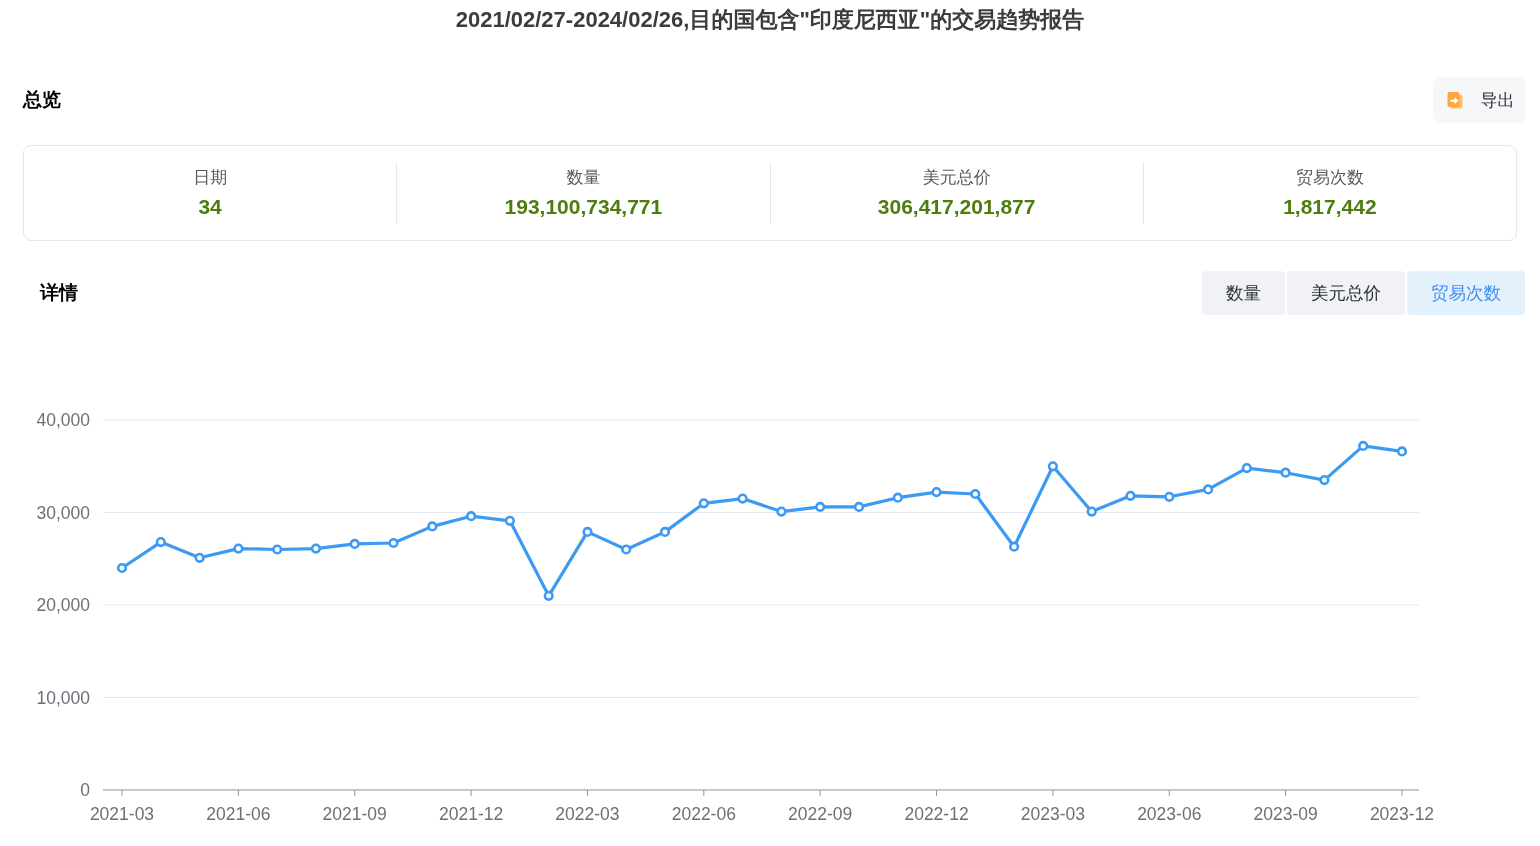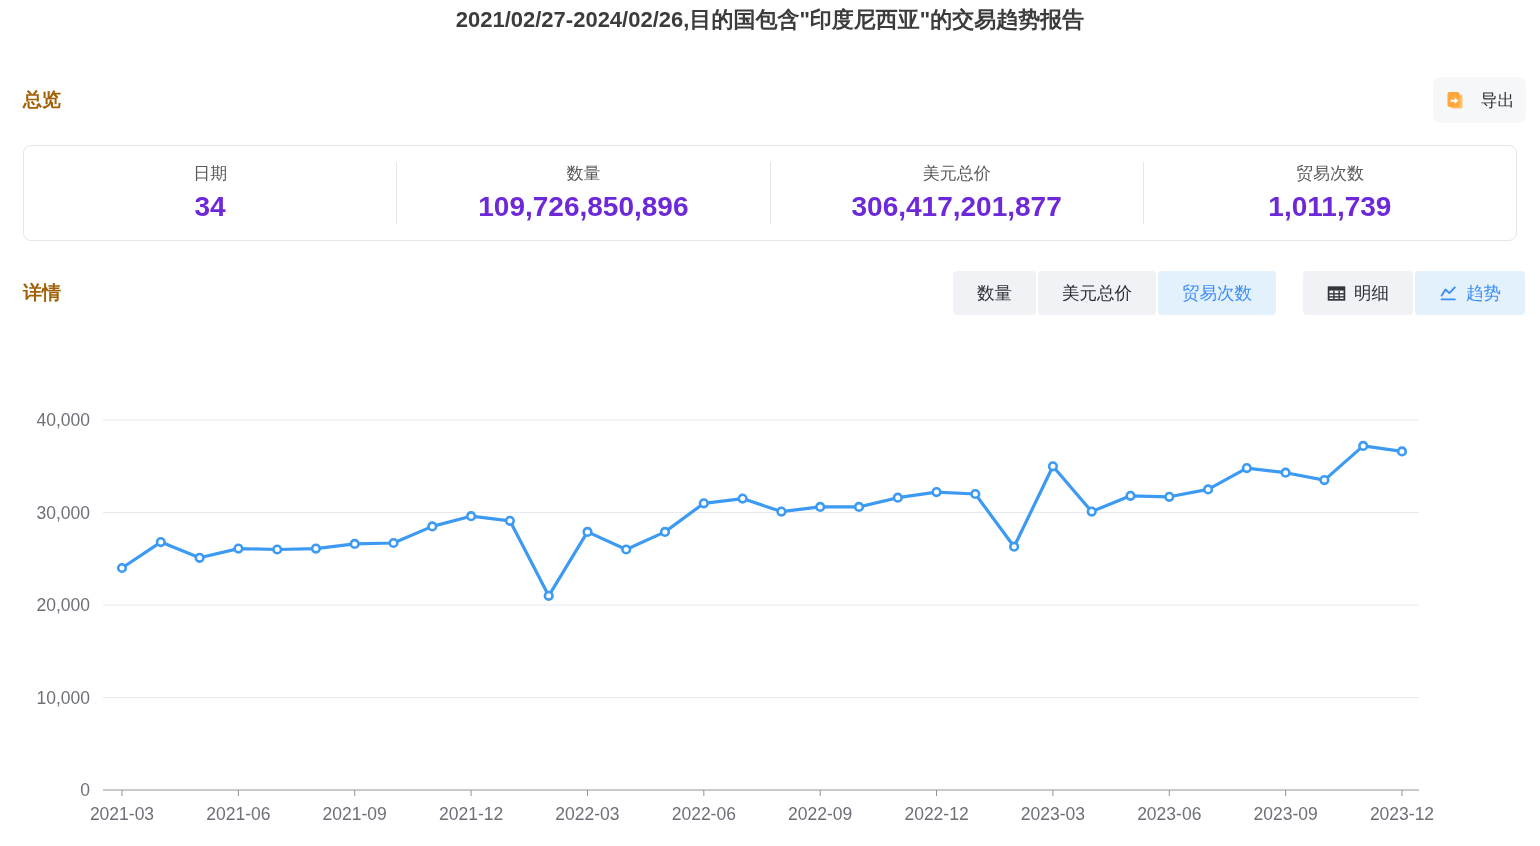--- a/index.html
+++ b/index.html
@@ -3,36 +3,36 @@
 <meta charset="utf-8">
 <style>
   * { margin:0; padding:0; box-sizing:border-box; }
   html,body { width:1540px; height:846px; background:#fff; overflow:hidden;
     font-family:"Liberation Sans","DejaVu Sans",sans-serif; color:#1f1f1f; }
 
   .page-title { padding-top:5px; text-align:center; font-size:22px; font-weight:600; color:#3c3c3c; }
 
   .section-row { display:flex; justify-content:space-between; align-items:center;
     margin:42px 14px 0 23px; height:46px; }
-  .section-heading { font-size:19px; font-weight:700; color:#a16207; padding-left:0; }
+  .section-heading { font-size:19px; font-weight:700; color:#000000; padding-left:0; }
 
   .export-btn { display:flex; align-items:center; gap:16px; width:93px; height:46px;
     justify-content:center; background:#f6f7f9; border:none; border-radius:8px;
     font-size:17px; color:#2b2f36; cursor:pointer; }
 
   .overview-card { margin:22px 23px 12px 23px; height:96px; border:1px solid #e5e6eb;
     border-radius:8px; display:flex; align-items:center; background:#fff; }
   .stat { flex:1; display:flex; flex-direction:column; align-items:center; justify-content:center;
     height:62px; border-right:1px solid #e5e6eb; }
   .stat:last-child { border-right:none; }
   .stat-label { font-size:17px; color:#595959; line-height:1.35; }
-  .stat-value { font-size:28px; font-weight:700; color:#6d28d9; margin-top:6px; }
+  .stat-value { font-size:21px; font-weight:700; color:#4d7c0f; margin-top:6px; }
 
   .detail-row { display:flex; justify-content:space-between; align-items:center;
-    margin:30px 15px 0 23px; height:44px; }
+    margin:30px 15px 0 40px; height:44px; }
   .tab-groups { display:flex; gap:27px; }
   .tab-group { display:flex; gap:2px; }
   .tab { height:44px; display:flex; align-items:center; justify-content:center; gap:8px;
     padding:0 24px; background:#f0f2f5; border:none; font-size:17.5px; color:#2b2f36;
     border-radius:4px; cursor:pointer; white-space:nowrap; }
   .tab.active { background:#e3f1fd; color:#3d8df5; }
 
   .chart-wrap { margin-top:48px; position:relative; width:1540px; height:486px; }
   .chart-wrap svg { display:block; }
 </style>
@@ -55,63 +55,39 @@
   </button>
 </div>
 
 <div class="overview-card">
   <div class="stat">
     <div class="stat-label">日期</div>
     <div class="stat-value">34</div>
   </div>
   <div class="stat">
     <div class="stat-label">数量</div>
-    <div class="stat-value">109,726,850,896</div>
+    <div class="stat-value">193,100,734,771</div>
   </div>
   <div class="stat">
     <div class="stat-label">美元总价</div>
     <div class="stat-value">306,417,201,877</div>
   </div>
   <div class="stat">
     <div class="stat-label">贸易次数</div>
-    <div class="stat-value">1,011,739</div>
+    <div class="stat-value">1,817,442</div>
   </div>
 </div>
 
 <div class="detail-row">
   <div class="section-heading">详情</div>
   <div class="tab-groups">
     <div class="tab-group">
       <button class="tab">数量</button>
       <button class="tab">美元总价</button>
       <button class="tab active">贸易次数</button>
-    </div>
-    <div class="tab-group">
-      <button class="tab">
-        <span style="display:flex;">
-          <svg width="19" height="19" viewBox="0 0 18 18">
-            <rect x="1.5" y="3" width="15" height="12" fill="none" stroke="#32353b" stroke-width="1.6"></rect>
-            <rect x="1.5" y="3" width="15" height="3.2" fill="#32353b"></rect>
-            <line x1="1.5" y1="9.3" x2="16.5" y2="9.3" stroke="#32353b" stroke-width="1.3"></line>
-            <line x1="1.5" y1="12.2" x2="16.5" y2="12.2" stroke="#32353b" stroke-width="1.3"></line>
-            <line x1="6.5" y1="6.2" x2="6.5" y2="15" stroke="#32353b" stroke-width="1.3"></line>
-            <line x1="11.5" y1="6.2" x2="11.5" y2="15" stroke="#32353b" stroke-width="1.3"></line>
-          </svg>
-        </span>
-        <span>明细</span>
-      </button>
-      <button class="tab active">
-        <span style="display:flex;">
-          <svg width="19" height="19" viewBox="0 0 18 18">
-            <polyline points="2.5,11 6.2,5.2 9.8,8.6 15,3.2" fill="none" stroke="#3d8df5" stroke-width="1.8" stroke-linecap="round" stroke-linejoin="round"></polyline>
-            <line x1="2.5" y1="14.6" x2="15" y2="14.6" stroke="#3d8df5" stroke-width="1.8" stroke-linecap="round"></line>
-          </svg>
-        </span>
-        <span>趋势</span>
-      </button>
     </div>
   </div>
 </div>
 
 <div class="chart-wrap">
   <svg width="1540" height="486" viewBox="0 0 1540 486">
       <line x1="103" y1="427" x2="1419" y2="427" stroke="#8f939b" stroke-width="1"></line>
       <text x="90" y="433" text-anchor="end" font-size="17.5" fill="#6e7079">0</text>
       <line x1="103" y1="334.5" x2="1419" y2="334.5" stroke="#e6e9ef" stroke-width="1"></line>
       <text x="90" y="340.5" text-anchor="end" font-size="17.5" fill="#6e7079">10,000</text>

